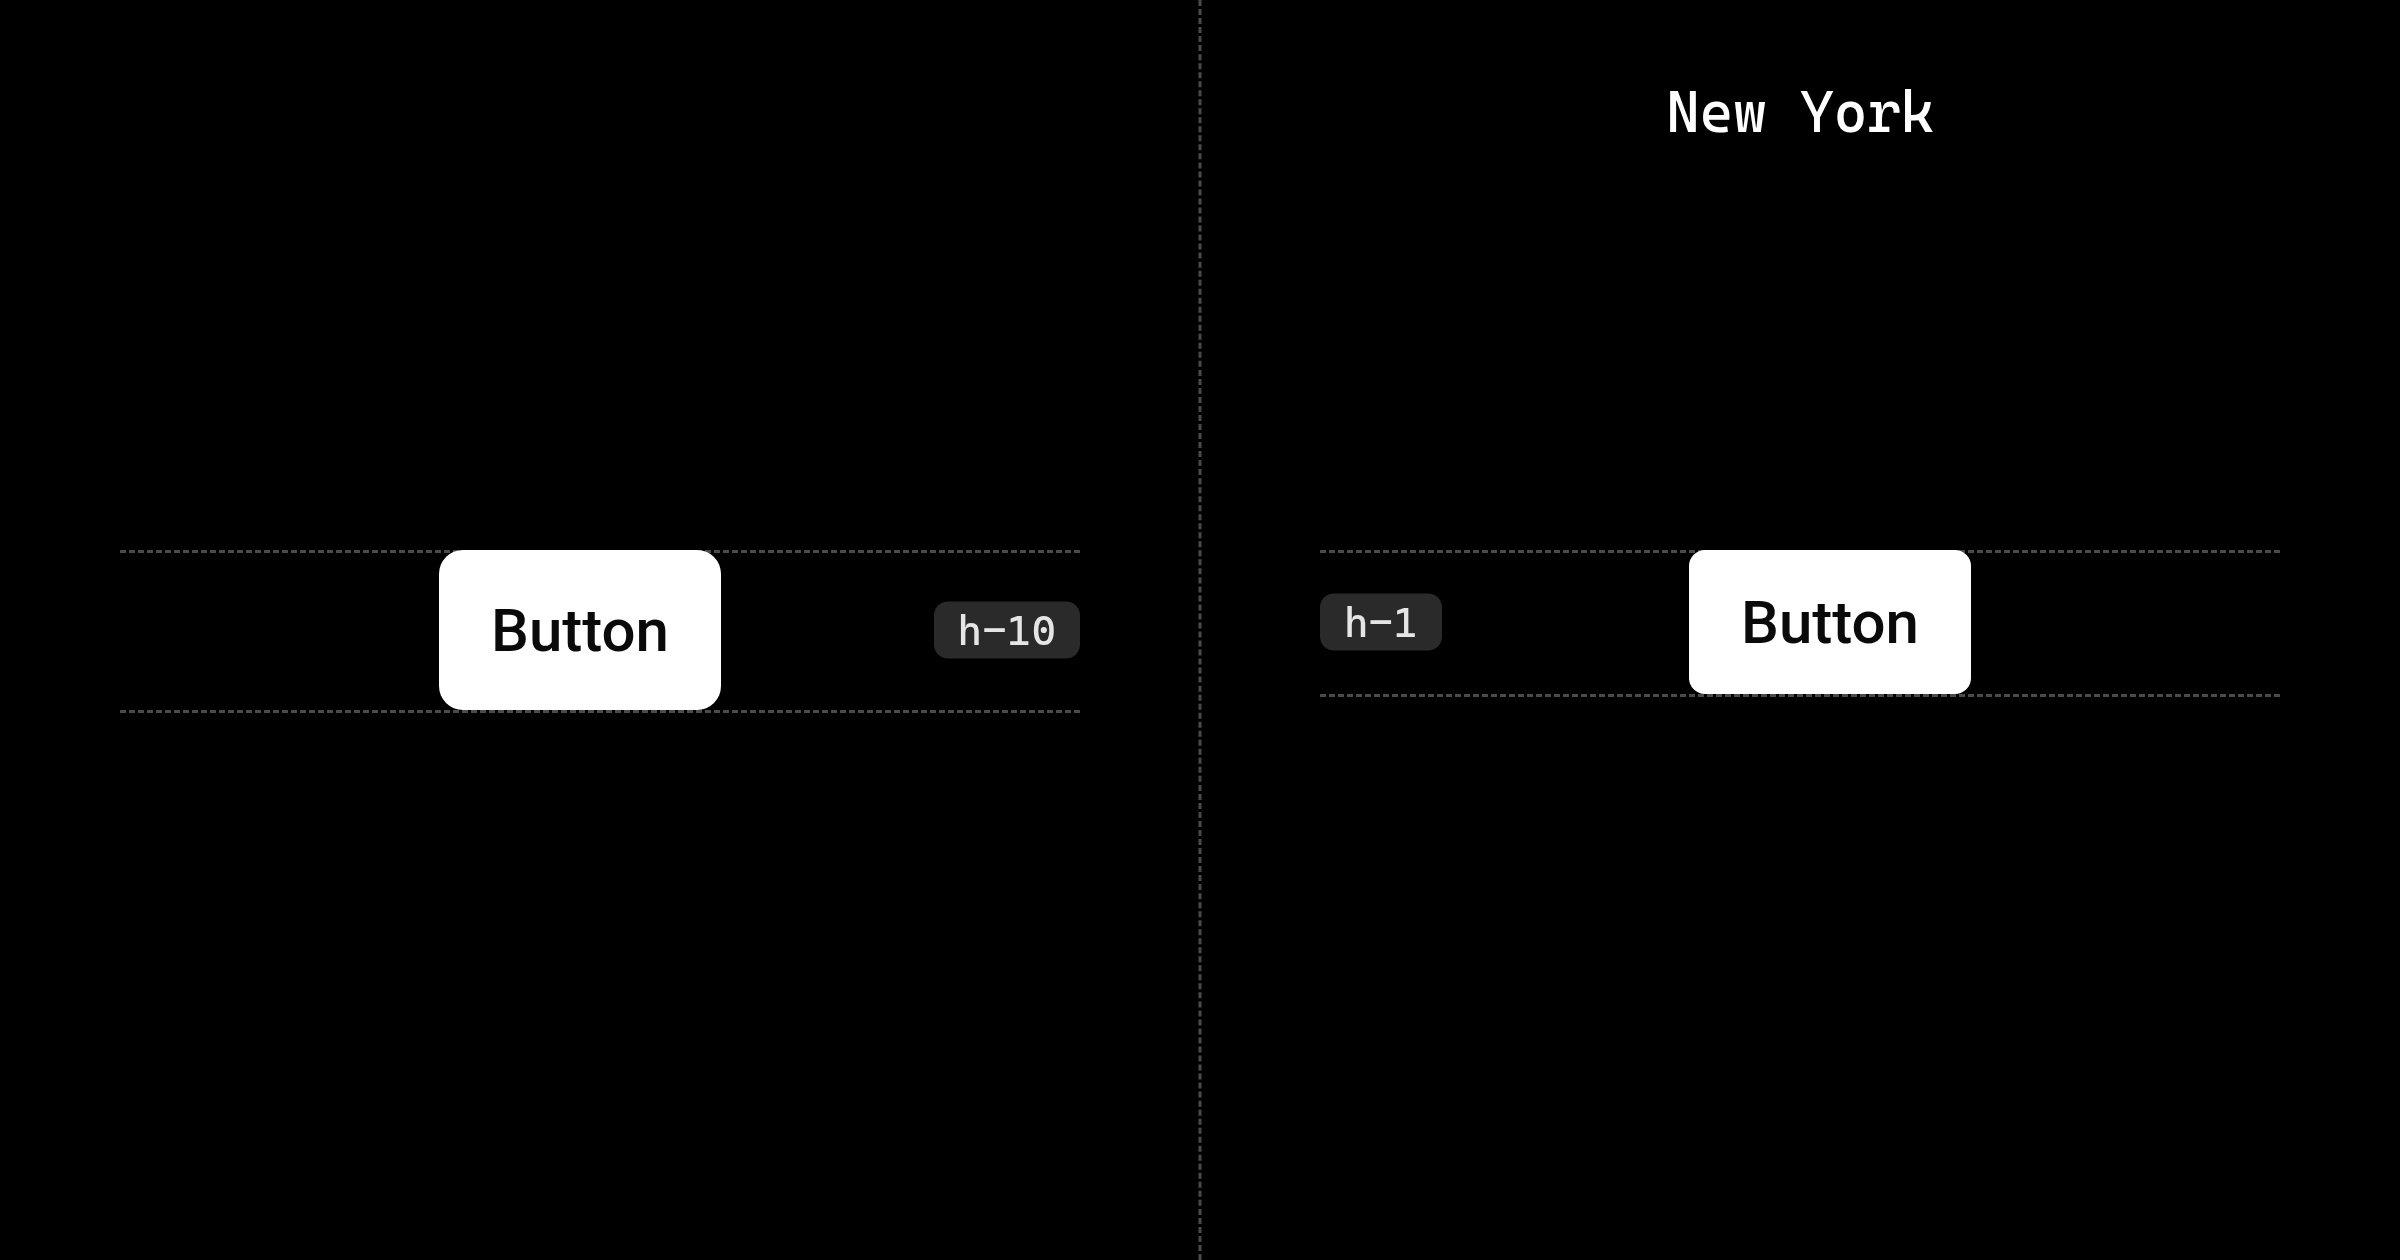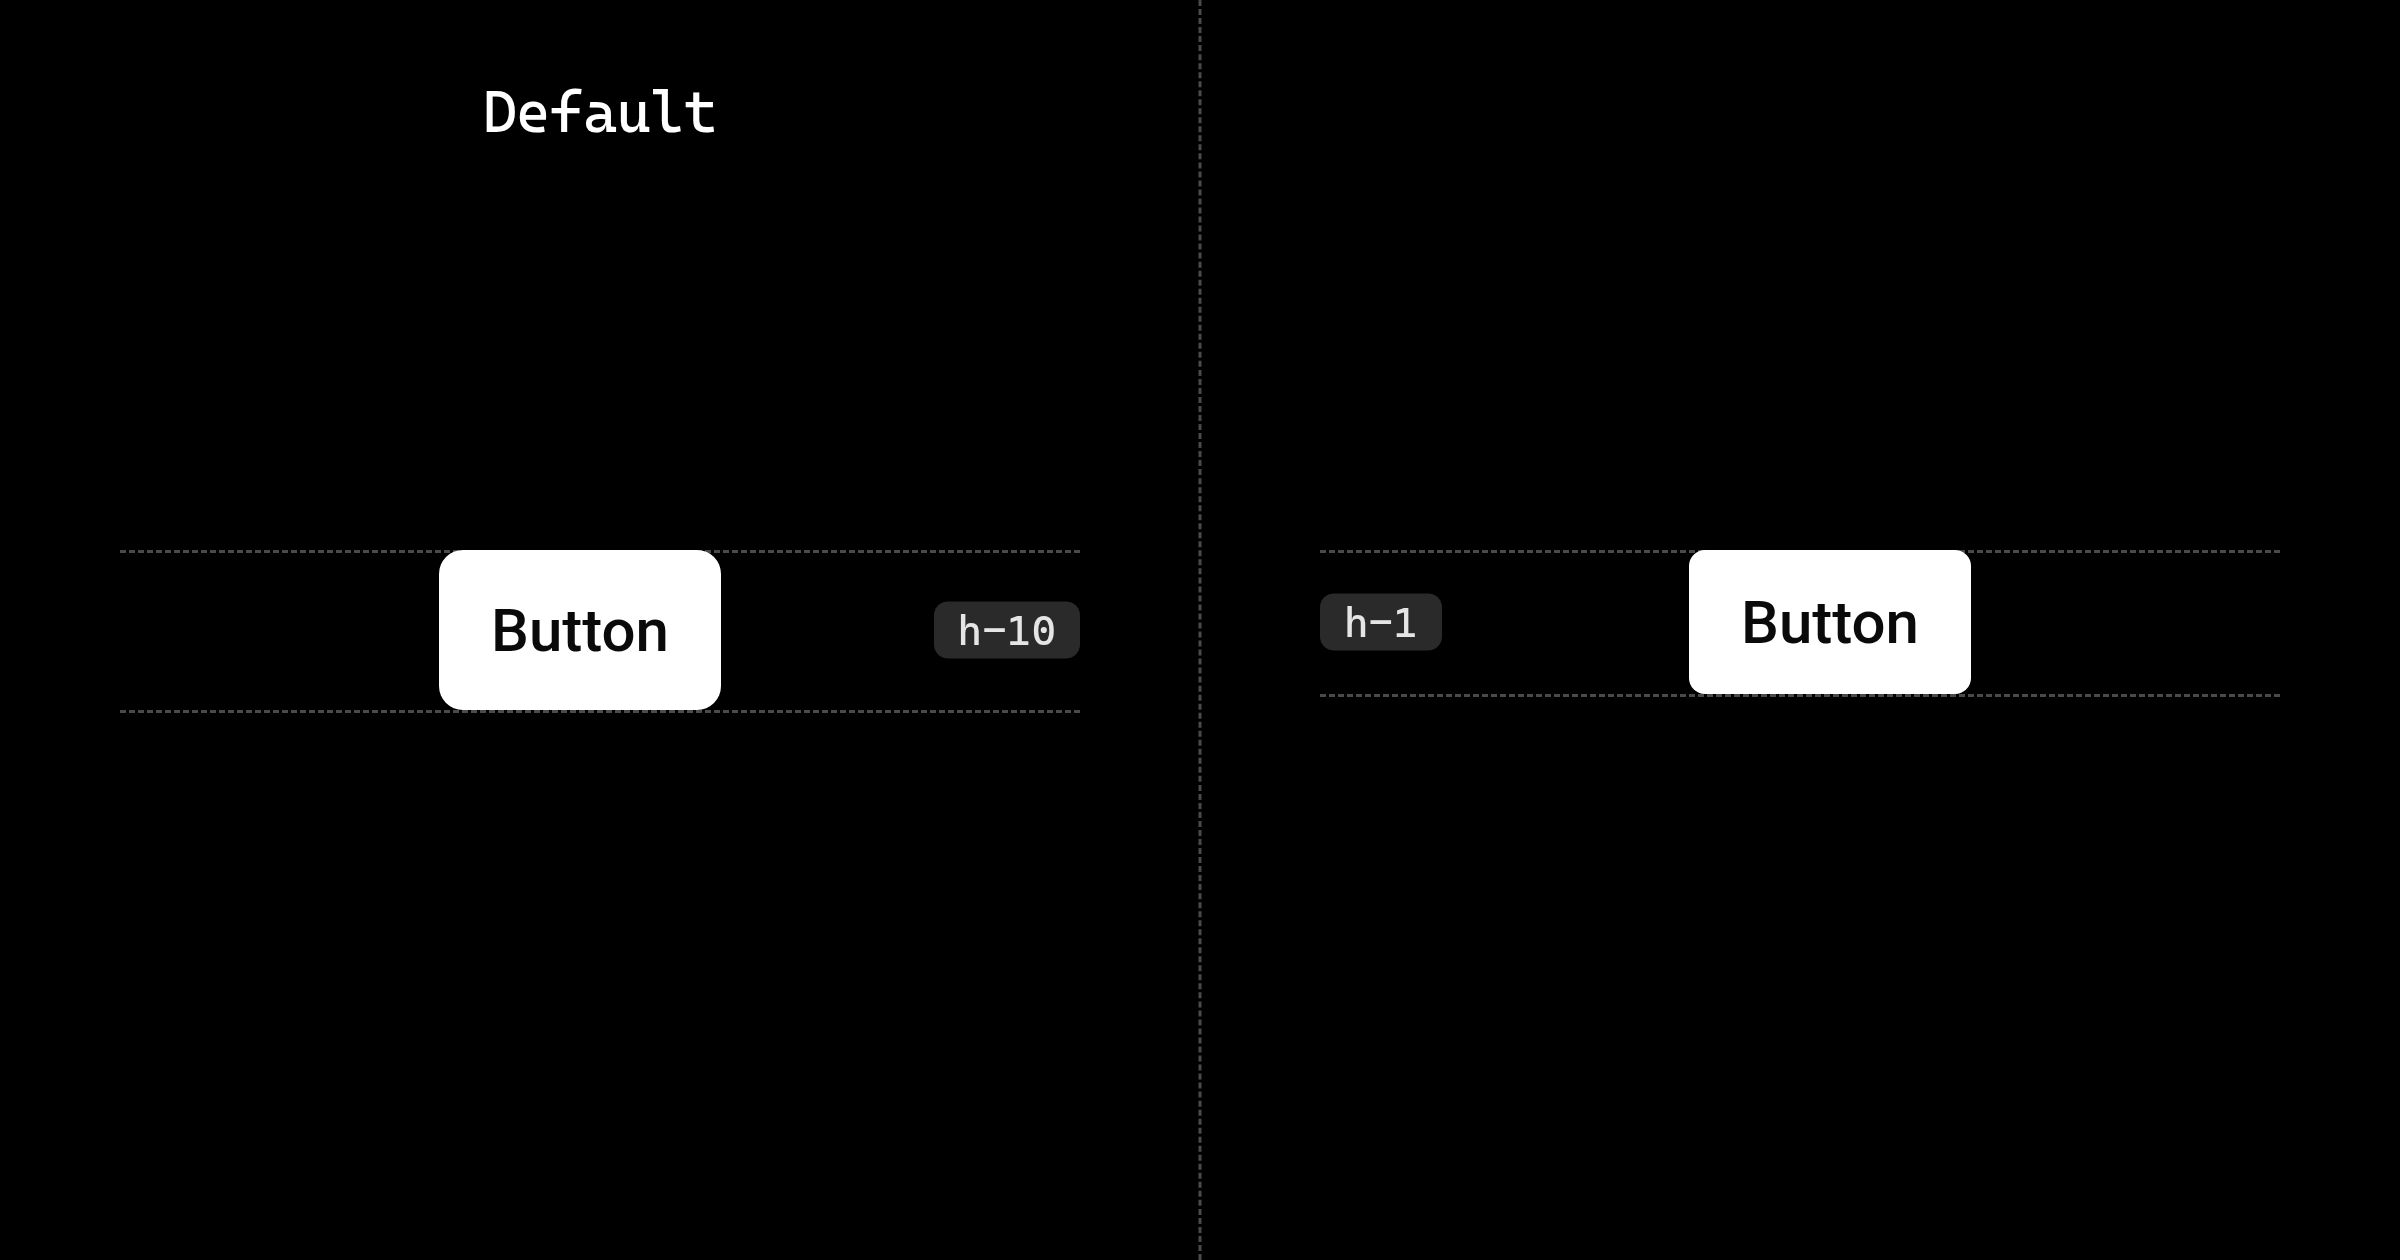--- a/index.html
+++ b/index.html
@@ -152,37 +152,37 @@
     
     .badge-right-panel {
       left: 120px;
     }
   </style>
 </head>
 <body>
 
 <div class="container">
   <div class="panel panel-left">
-    <h2 class="panel-title">Default</h2>
 
     <div class="button-area">
       <div class="guide-container">
         <div class="guide-line guide-top-default"></div>
         <div class="guide-line guide-bottom-default"></div>
       </div>
 
       <button class="btn btn-default">Button</button>
 
       <span class="height-badge badge-left-panel">h-10</span>
     </div>
   </div>
 
   <div class="vertical-divider"></div>
 
   <div class="panel panel-right">
+    <h2 class="panel-title">New York</h2>
 
     <div class="button-area">
       <div class="guide-container">
         <div class="guide-line guide-top-newyork"></div>
         <div class="guide-line guide-bottom-newyork"></div>
       </div>
 
       <span class="height-badge badge-right-panel">h-1</span>
 
       <button class="btn btn-newyork">Button</button>

